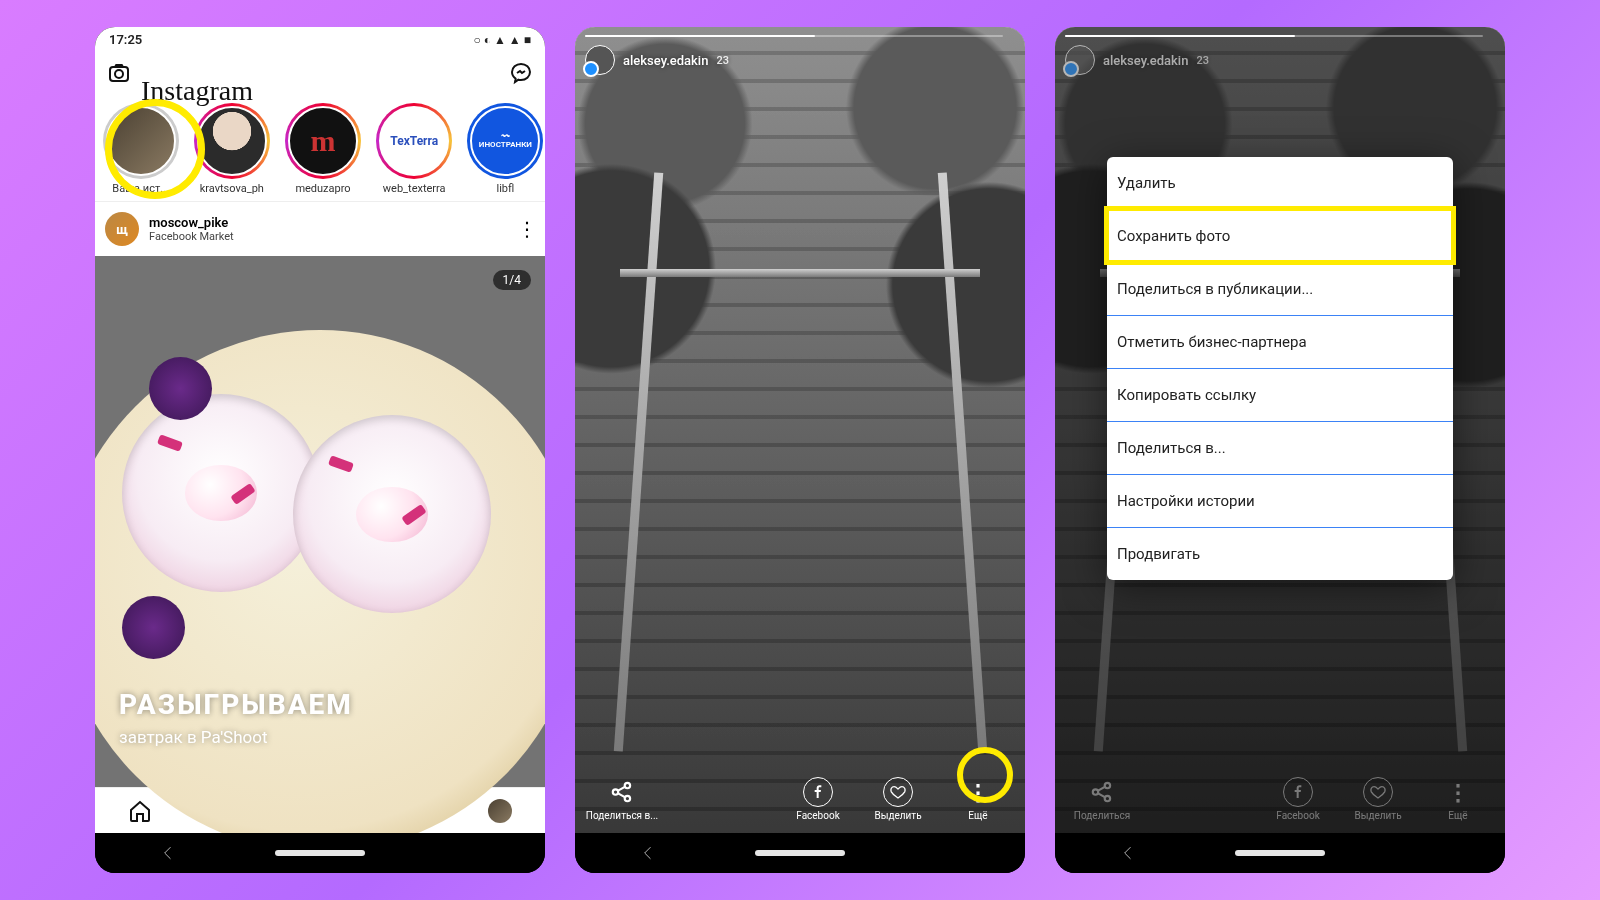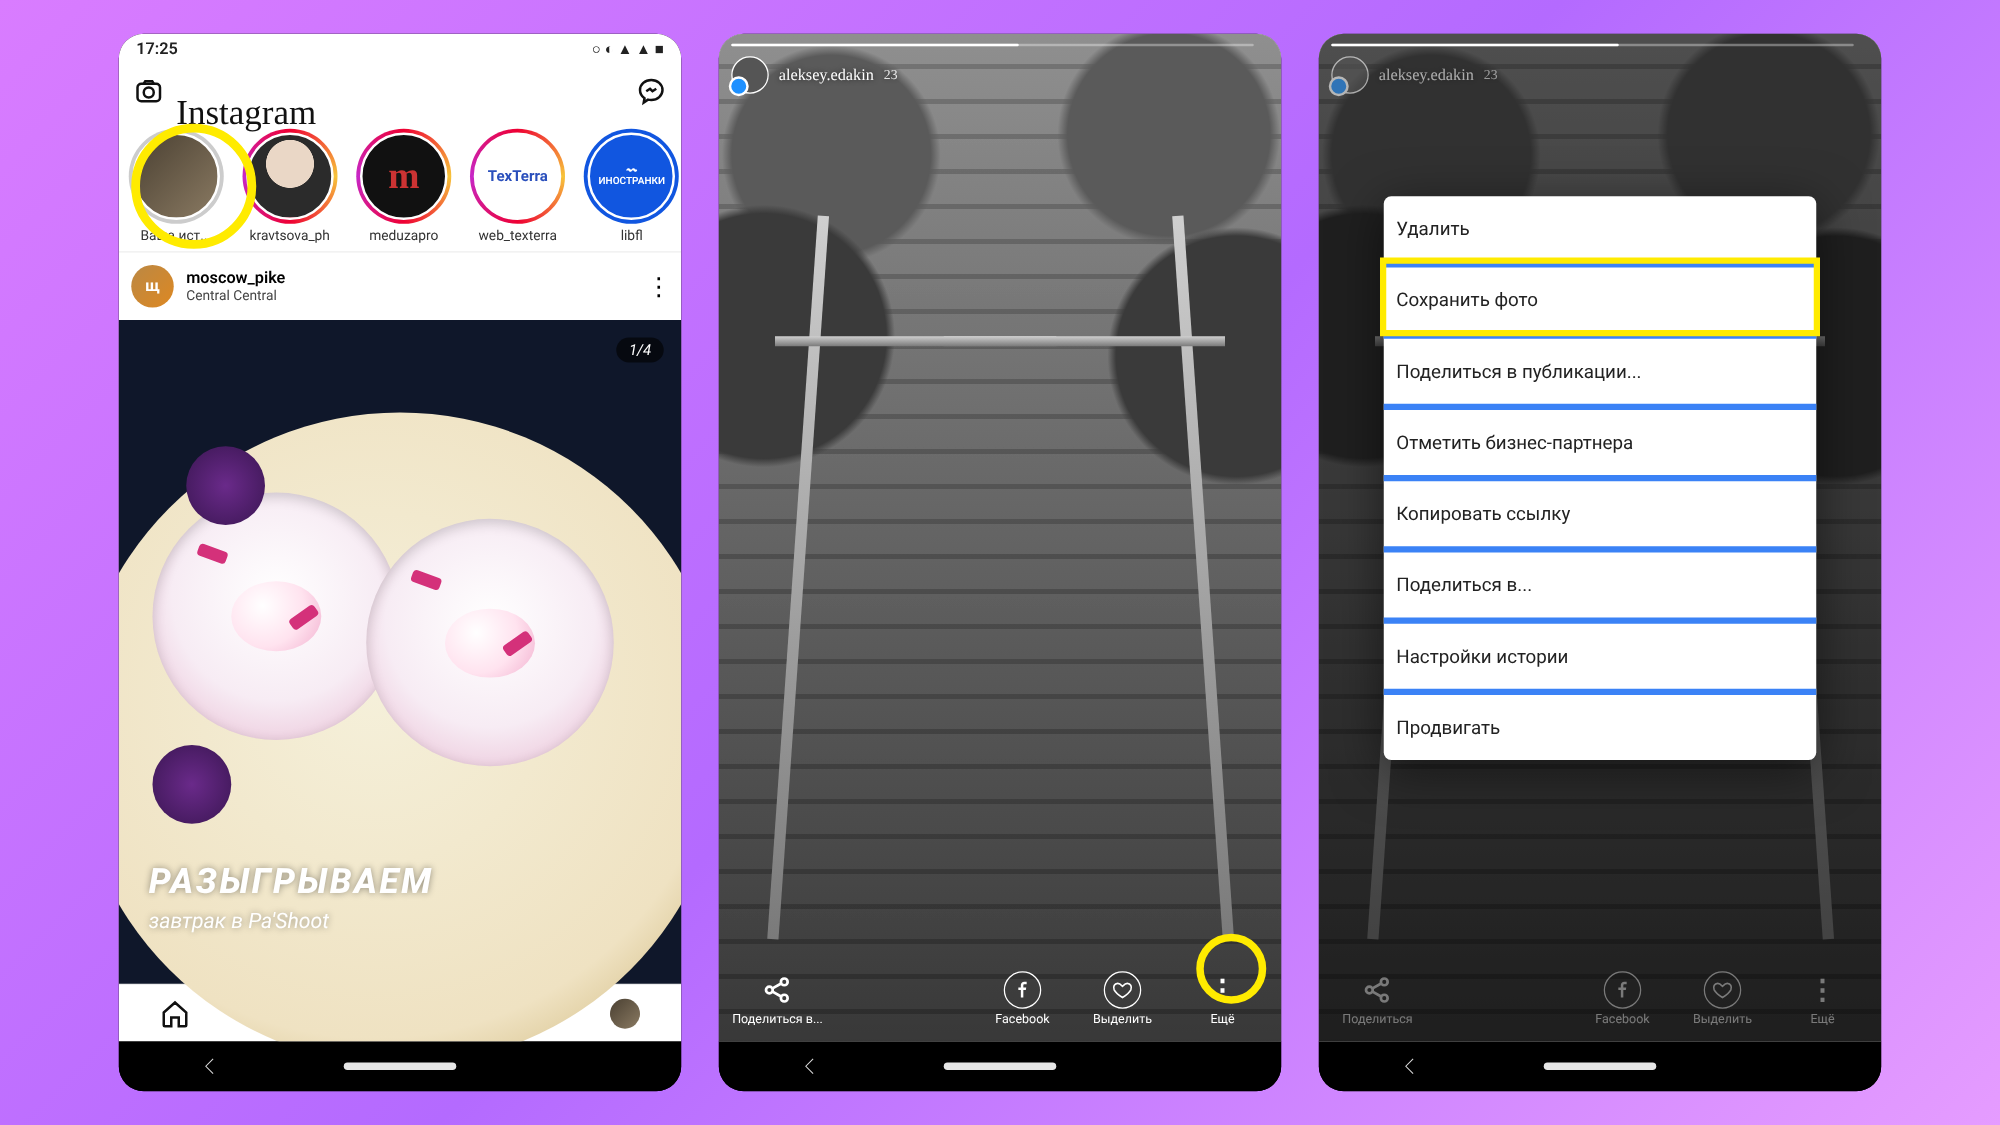--- a/index.html
+++ b/index.html
@@ -38,21 +38,21 @@
   .story-ring.grad{ background: conic-gradient(#e03,#f7c43a,#e03,#c727c7,#e03);}
   .story-ring.blue{ background:#1156e0;}
   .story-avatar{ width:100%; height:100%; border-radius:50%; background:#333; border:2px solid #fff; display:flex;align-items:center;justify-content:center;font-size:10px;font-weight:600;color:#fff;text-align:center;}
   .highlight-ring1 { position:absolute; width:100px; height:100px; border:7px solid #ffeb00; border-radius:50%; top:72px; left:10px; pointer-events:none;}
   .post-head { height:54px; display:flex; align-items:center; padding:0 10px; gap:10px;}
   .post-av{width:34px;height:34px;border-radius:50%;background:linear-gradient(135deg,#b84,#d82);display:flex;align-items:center;justify-content:center;color:#fff;font-size:13px;font-weight:700;}
   .post-user{flex:1;}
   .post-user .u{font-size:13px;font-weight:600;}
   .post-user .loc{font-size:11px;color:#444;}
   .dots{font-size:20px;letter-spacing:-2px;}
-  .post-img{position:relative;flex:1;background:#0f172a;font-style:italic;}
+  .post-img{position:relative;flex:1;background:#737373;}
   .post-counter{position:absolute;top:14px;right:14px;background:rgba(0,0,0,.6);color:#fff;font-size:12px;padding:3px 10px;border-radius:14px;}
   .post-caption{position:absolute;bottom:40px;left:24px;color:#fff;}
   .post-caption .h{font-size:28px;font-weight:800;letter-spacing:2px;text-shadow:0 0 6px rgba(0,0,0,.4);}
   .post-caption .s{font-size:17px;margin-top:6px;text-shadow:0 0 6px rgba(0,0,0,.4);}
   .ig-tabbar{height:46px;display:flex;align-items:center;justify-content:space-around;border-top:1px solid #eee;}
   .ig-tabbar div{width:26px;height:26px;display:flex;align-items:center;justify-content:center;}
   .ig-tabbar svg{width:24px;height:24px;stroke:#111;stroke-width:2;fill:none;}
 
   
   .plate{position:absolute;inset:0;}
@@ -87,41 +87,41 @@
   .rail.r{right:13%;top:18%;transform:rotate(-4deg);}
   .rail.hz{width:50%;height:8px;top:30%;left:10%;}
   .rail.hz2{width:50%;height:8px;top:30%;right:10%;}
   .trees{position:absolute;inset:0;background:
     radial-gradient(circle at 8% 30%,#3a3a3a 0 14%,transparent 15%),
     radial-gradient(circle at 92% 32%,#3a3a3a 0 14%,transparent 15%),
     radial-gradient(circle at 20% 12%,#5a5a5a 0 10%,transparent 11%),
     radial-gradient(circle at 80% 10%,#5a5a5a 0 10%,transparent 11%);}
   .dim{position:absolute;inset:0;background:rgba(0,0,0,.45);}
 
-  .story-top{position:absolute;top:8px;left:0;right:12px;padding:0 10px;font-family:Liberation Serif, serif;}
+  .story-top{position:absolute;top:8px;left:0;right:12px;padding:0 10px;}
   .story-seg{height:2px;background:rgba(255,255,255,.35);border-radius:2px;margin-bottom:8px;}
   .story-seg .fill{height:100%;width:55%;background:#fff;border-radius:2px;}
   .story-user{display:flex;align-items:center;gap:8px;color:#fff;font-size:13px;font-weight:500;text-shadow:0 0 4px rgba(0,0,0,.6);}
   .story-av{width:30px;height:30px;border-radius:50%;background:#555;border:1px solid #fff;position:relative;}
   .story-av::after{content:"";position:absolute;width:12px;height:12px;border-radius:50%;background:#1e90ff;border:2px solid #fff;bottom:-3px;left:-3px;}
   .story-time{opacity:.85;font-size:11px;}
 
   .story-actions{position:absolute;bottom:12px;left:0;right:0;display:flex;justify-content:flex-end;gap:6px;padding:0 10px;}
   .sa{display:flex;flex-direction:column;align-items:center;color:#fff;font-size:10px;gap:3px;width:74px;text-align:center;}
   .sa .ic{width:30px;height:30px;border:1.5px solid #fff;border-radius:50%;display:flex;align-items:center;justify-content:center;}
   .sa .ic svg{width:16px;height:16px;stroke:#fff;stroke-width:2;fill:none;}
   .sa.first{margin-right:auto;}
   .sa.share .ic{border:none;}
   .sa.share .ic svg{width:26px;height:26px;}
   .highlight-ring2{position:absolute;width:56px;height:56px;border:6px solid #ffeb00;border-radius:50%;bottom:30px;right:12px;pointer-events:none;}
 
   
   .sheet{position:absolute;top:130px;left:52px;right:52px;background:#fff;border-radius:6px;box-shadow:0 8px 40px rgba(0,0,0,.5);}
   .sheet .item{padding:17px 10px;font-size:15px;color:#222;}
-  .sheet .item + .item{border-top:5px solid #3b82f6;}
+  .sheet .item + .item{border-top:1px solid #3b82f6;}
   .sheet .hl{outline:5px solid #ffeb00;outline-offset:-2px;}
   .dim-actions .sa{opacity:.4;}
 </style>
 </head>
 <body>
 
 <div class="phone">
   <div class="screen" style="display:flex;flex-direction:column;">
     <div class="status-bar">
       <span>17:25</span>
@@ -179,21 +179,21 @@
           </div>
         <span>libfl</span>
       </div>
     </div>
     <div class="highlight-ring1"></div>
 
     <div class="post-head">
       <div class="post-av">щ</div>
       <div class="post-user">
         <div class="u">moscow_pike</div>
-        <div class="loc">Central Central</div>
+        <div class="loc">Facebook Market</div>
       </div>
       <div class="dots">⋮</div>
     </div>
 
     <div class="post-img">
       <div class="plate">
         <div class="egg egg1">
             <div class="yolk"></div>
             <div class="sprinkles"></div>
           </div>

